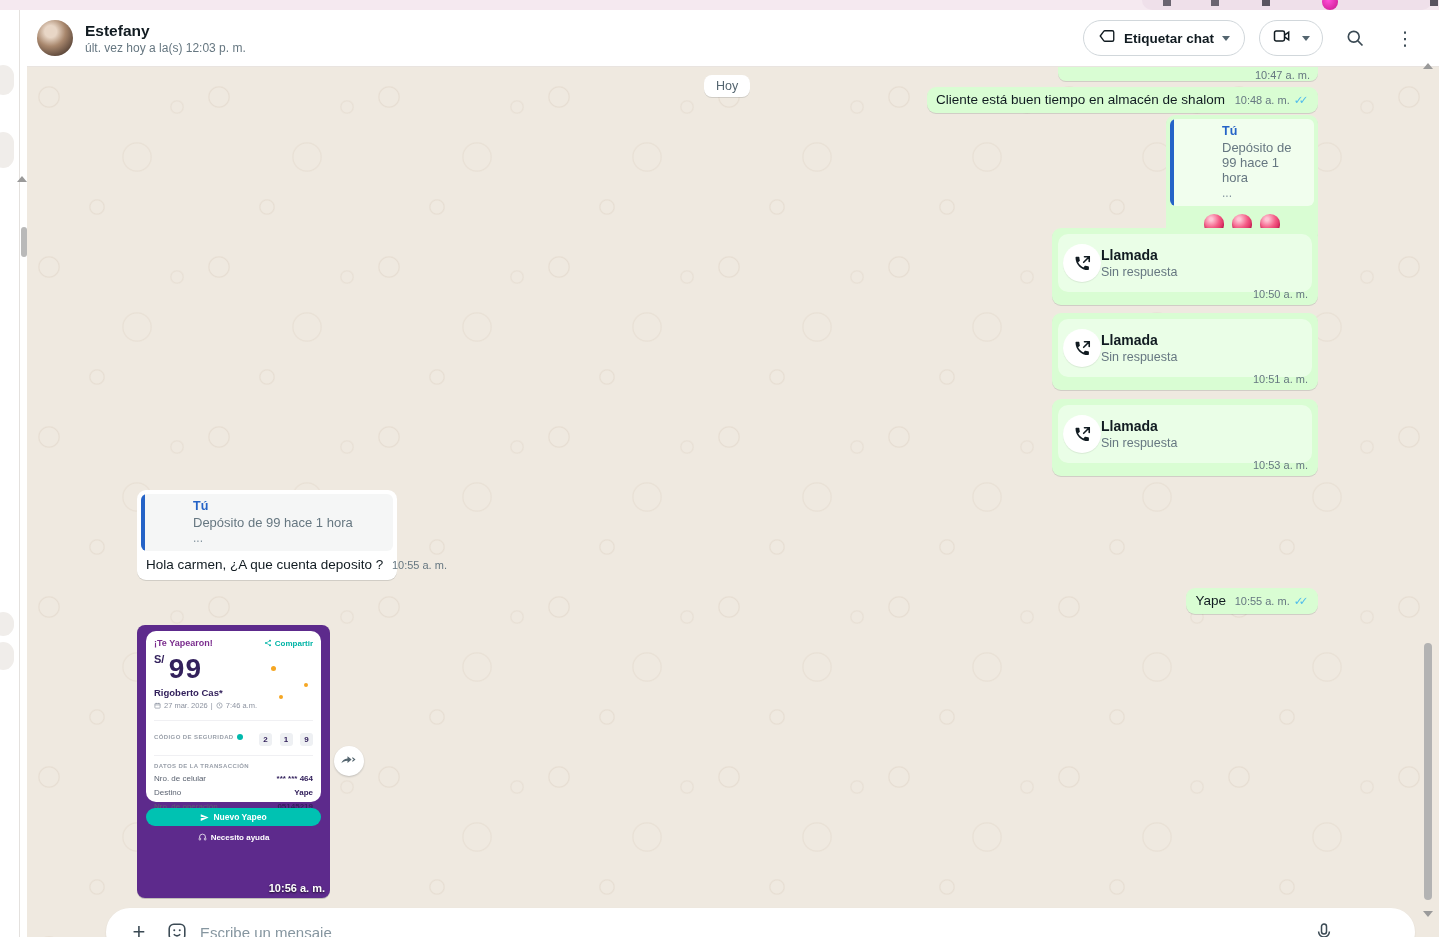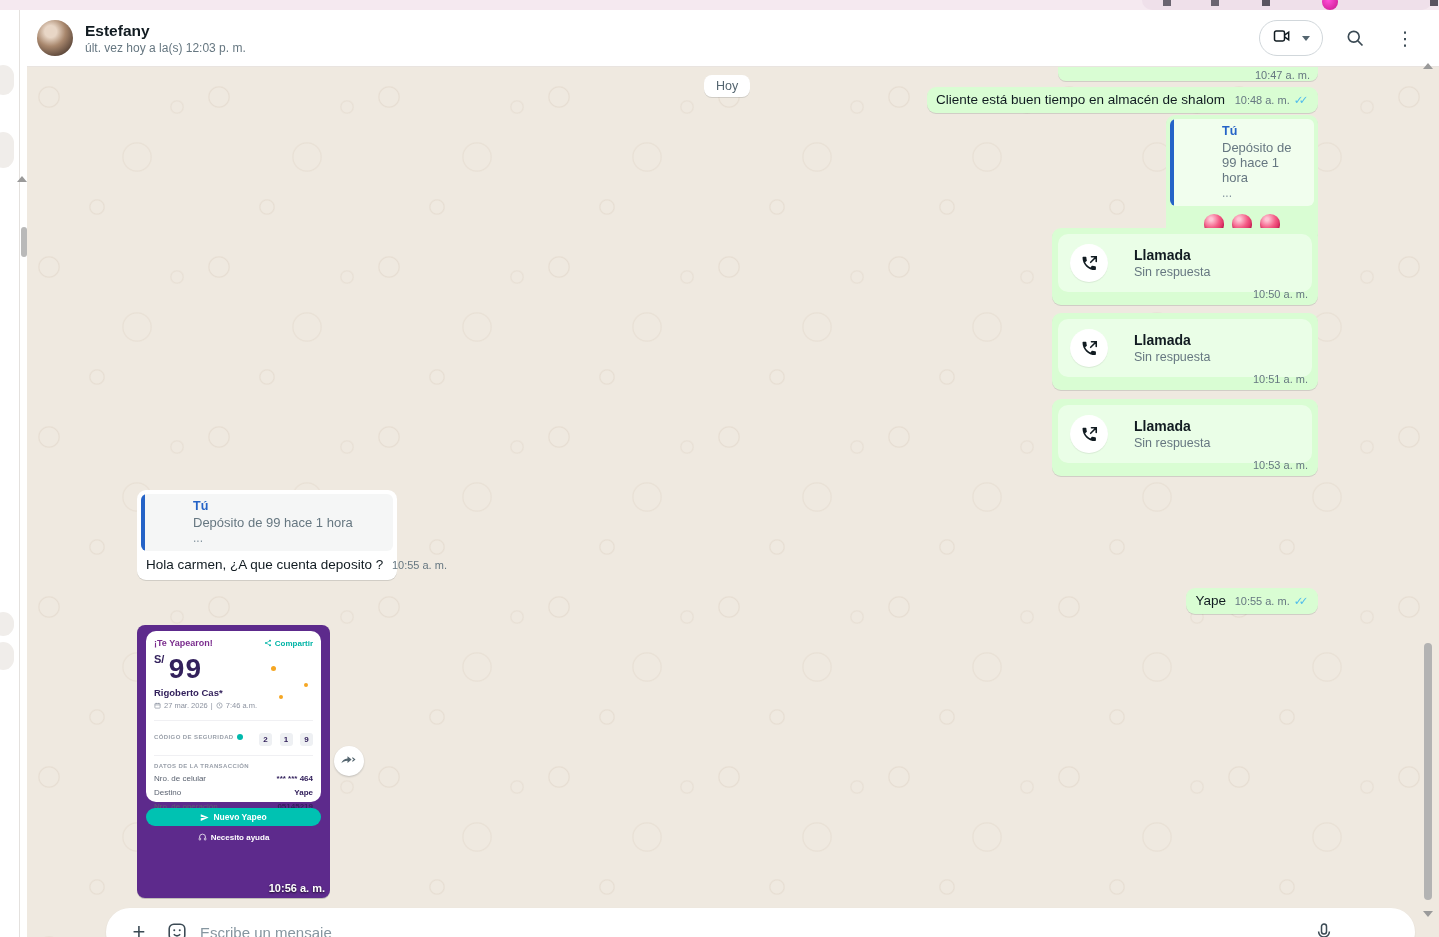--- a/index.html
+++ b/index.html
@@ -60,21 +60,21 @@
   .quote-on-green { background:rgba(255,255,255,.62); }
   .quote-on-white { background:#f5f6f6; }
 
   .beacon { width:20px; height:19px; display:inline-block; margin:0 2px; position:relative;
     background:radial-gradient(circle at 35% 28%, #ffc4d4 8%, #f45c86 45%, #d41d56 80%);
     border-radius:50% 50% 42% 42%; box-shadow:inset 0 -2px 2px rgba(0,0,0,.18); }
   .beacon::after { content:""; position:absolute; left:1px; right:1px; bottom:-2px; height:5px; border-radius:2px;
     background:linear-gradient(#bdbdbd,#6f6f6f); }
   .sr { position:absolute; width:1px; height:1px; overflow:hidden; clip:rect(0 0 0 0); white-space:nowrap; }
 
-  .call-card { position:absolute; left:6px; right:6px; top:6px; height:58px; background:rgba(255,255,255,.45); border-radius:10px; display:flex; align-items:center; padding:0 12px; gap:26px; cursor:pointer; }
+  .call-card { position:absolute; left:6px; right:6px; top:6px; height:58px; background:rgba(255,255,255,.45); border-radius:10px; display:flex; align-items:center; padding:0 5px; gap:0; cursor:pointer; }
   .call-icon-wrap { width:38px; height:38px; border-radius:50%; background:#fff; display:flex; align-items:center; justify-content:center; box-shadow:0 1px 1px rgba(0,0,0,.08); }
   .call-title { font-size:14px; font-weight:700; color:#111b21; }
   .call-sub { font-size:12.5px; color:#667781; margin-top:2px; }
   .call-time { position:absolute; right:10px; bottom:5px; }
 
   .fwd-btn { position:absolute; left:334px; top:746px; width:30px; height:30px; border-radius:50%; background:#fff; box-shadow:0 1px 2px rgba(11,20,26,.2); display:flex; align-items:center; justify-content:center; cursor:pointer; z-index:3; }
 
   
   .img-msg { position:absolute; left:137px; top:625px; width:193px; height:273px; border-radius:8px; overflow:hidden; background:#5d2a8c; box-shadow:0 1px .5px rgba(11,20,26,.2); cursor:pointer; }
   .y-card { position:absolute; left:9px; top:6px; width:175px; height:171px; background:#fff; border-radius:10px; padding:7px 8px; }
@@ -144,20 +144,29 @@
   <div class="lscroll-up"></div>
   <div class="lscroll-thumb"></div>
 
   <div class="chat-header">
     <div class="avatar"></div>
     <div class="header-texts">
       <div class="contact-name">Estefany</div>
       <div class="last-seen">últ. vez hoy a la(s) 12:03 p. m.</div>
     </div>
     <div class="header-actions">
+      <div class="pill">
+        <span>
+          <svg width="18" height="18" viewBox="0 0 24 24" fill="none" stroke="#111b21" stroke-width="1.8">
+              <path d="M3 12l4.6-6.2c.38-.5.97-.8 1.6-.8H19c1.1 0 2 .9 2 2v10c0 1.1-.9 2-2 2H9.2c-.63 0-1.22-.3-1.6-.8L3 12z"></path>
+            </svg>
+        </span>
+        <span class="pill-label">Etiquetar chat</span>
+        <span class="chev"></span>
+      </div>
       <div class="pill" style="padding:0 12px; gap:10px;">
         <span>
           <svg width="20" height="20" viewBox="0 0 24 24" fill="none" stroke="#111b21" stroke-width="1.8">
               <rect x="3" y="6" width="12" height="12" rx="2"></rect>
               <path d="M15 11l5-3.5v9L15 13"></path>
             </svg>
         </span>
         <span class="chev"></span>
       </div>
       <div class="icon-btn">

